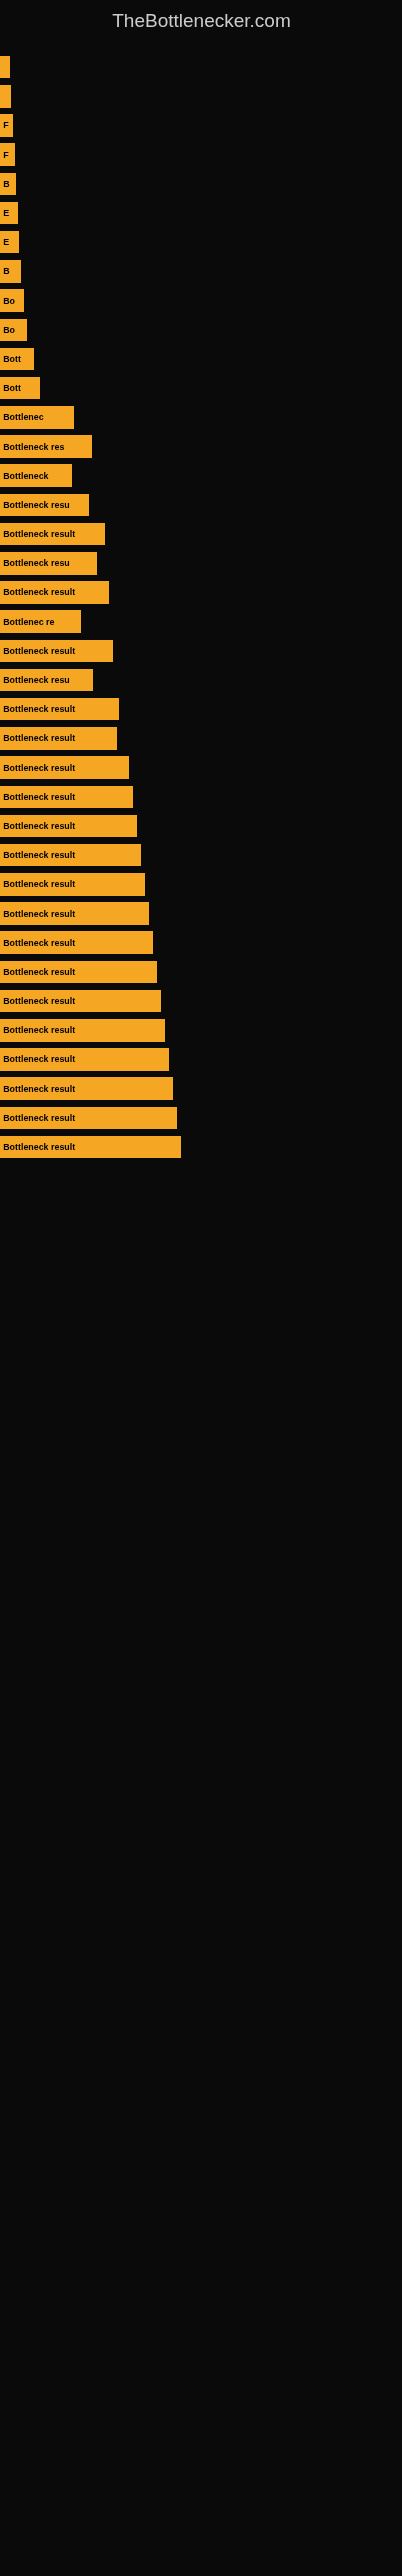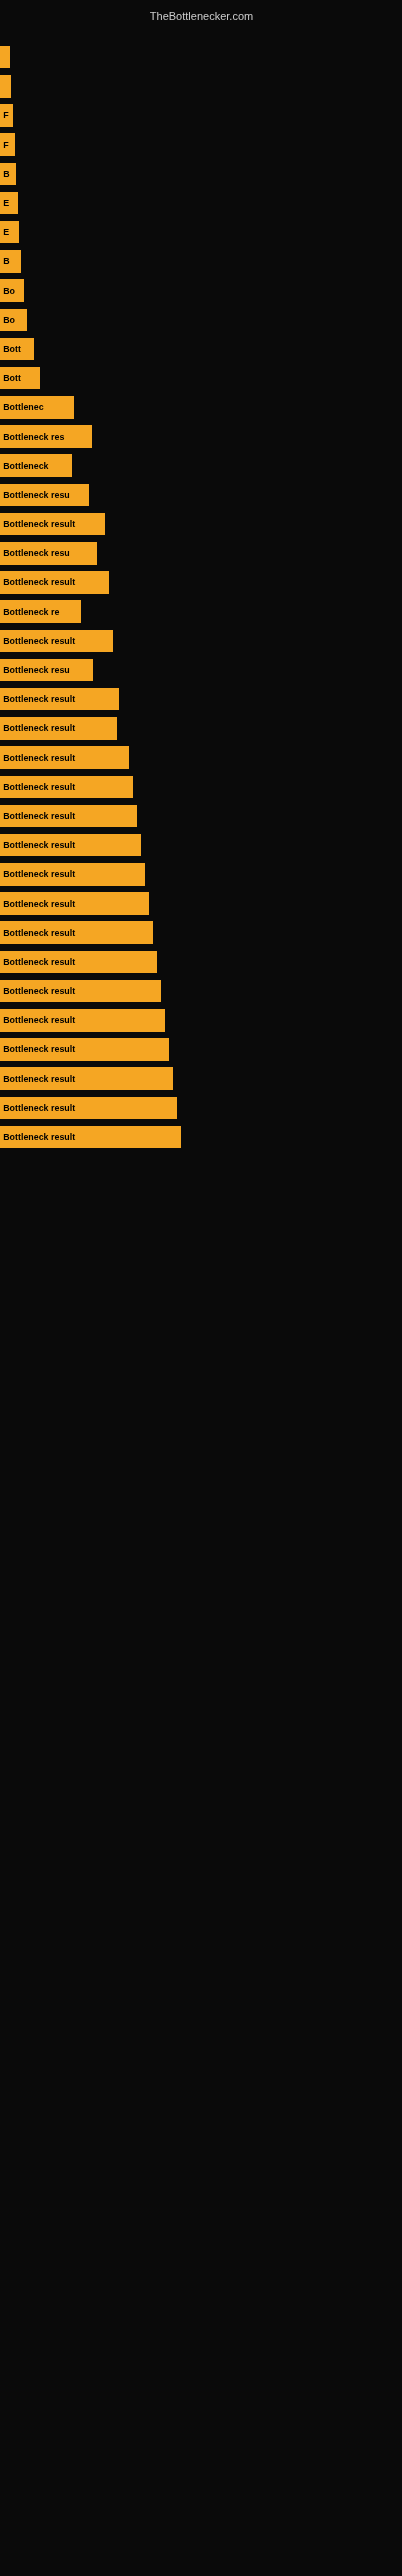--- a/index.html
+++ b/index.html
@@ -12,21 +12,21 @@
       width: 403px;
       min-height: 2576px;
       background-color: #0a0a0a;
       font-family: Arial, sans-serif;
       position: relative;
       overflow-x: hidden;
     }
 
     .site-title {
       color: #cccccc;
-      font-size: 11px;
+      font-size: 19px;
       text-align: center;
       padding: 9.7px 0 6.4px 0;
       font-weight: normal;
     }
 
     .bars-container {
       padding: 16px 0 0 0;
       display: flex;
       flex-direction: column;
       gap: 0;
@@ -109,21 +109,21 @@
     <div class="bar-row">
       <div class="bar" style="width: 105px;">Bottleneck result</div>
     </div>
     <div class="bar-row">
       <div class="bar" style="width: 97px;">Bottleneck resu</div>
     </div>
     <div class="bar-row">
       <div class="bar" style="width: 109px;">Bottleneck result</div>
     </div>
     <div class="bar-row">
-      <div class="bar" style="width: 81px;">Bottleneck re</div>
+      <div class="bar" style="width: 81px;">Bottlenec re</div>
     </div>
     <div class="bar-row">
       <div class="bar" style="width: 113px;">Bottleneck result</div>
     </div>
     <div class="bar-row">
       <div class="bar" style="width: 93px;">Bottleneck resu</div>
     </div>
     <div class="bar-row">
       <div class="bar" style="width: 119px;">Bottleneck result</div>
     </div>

